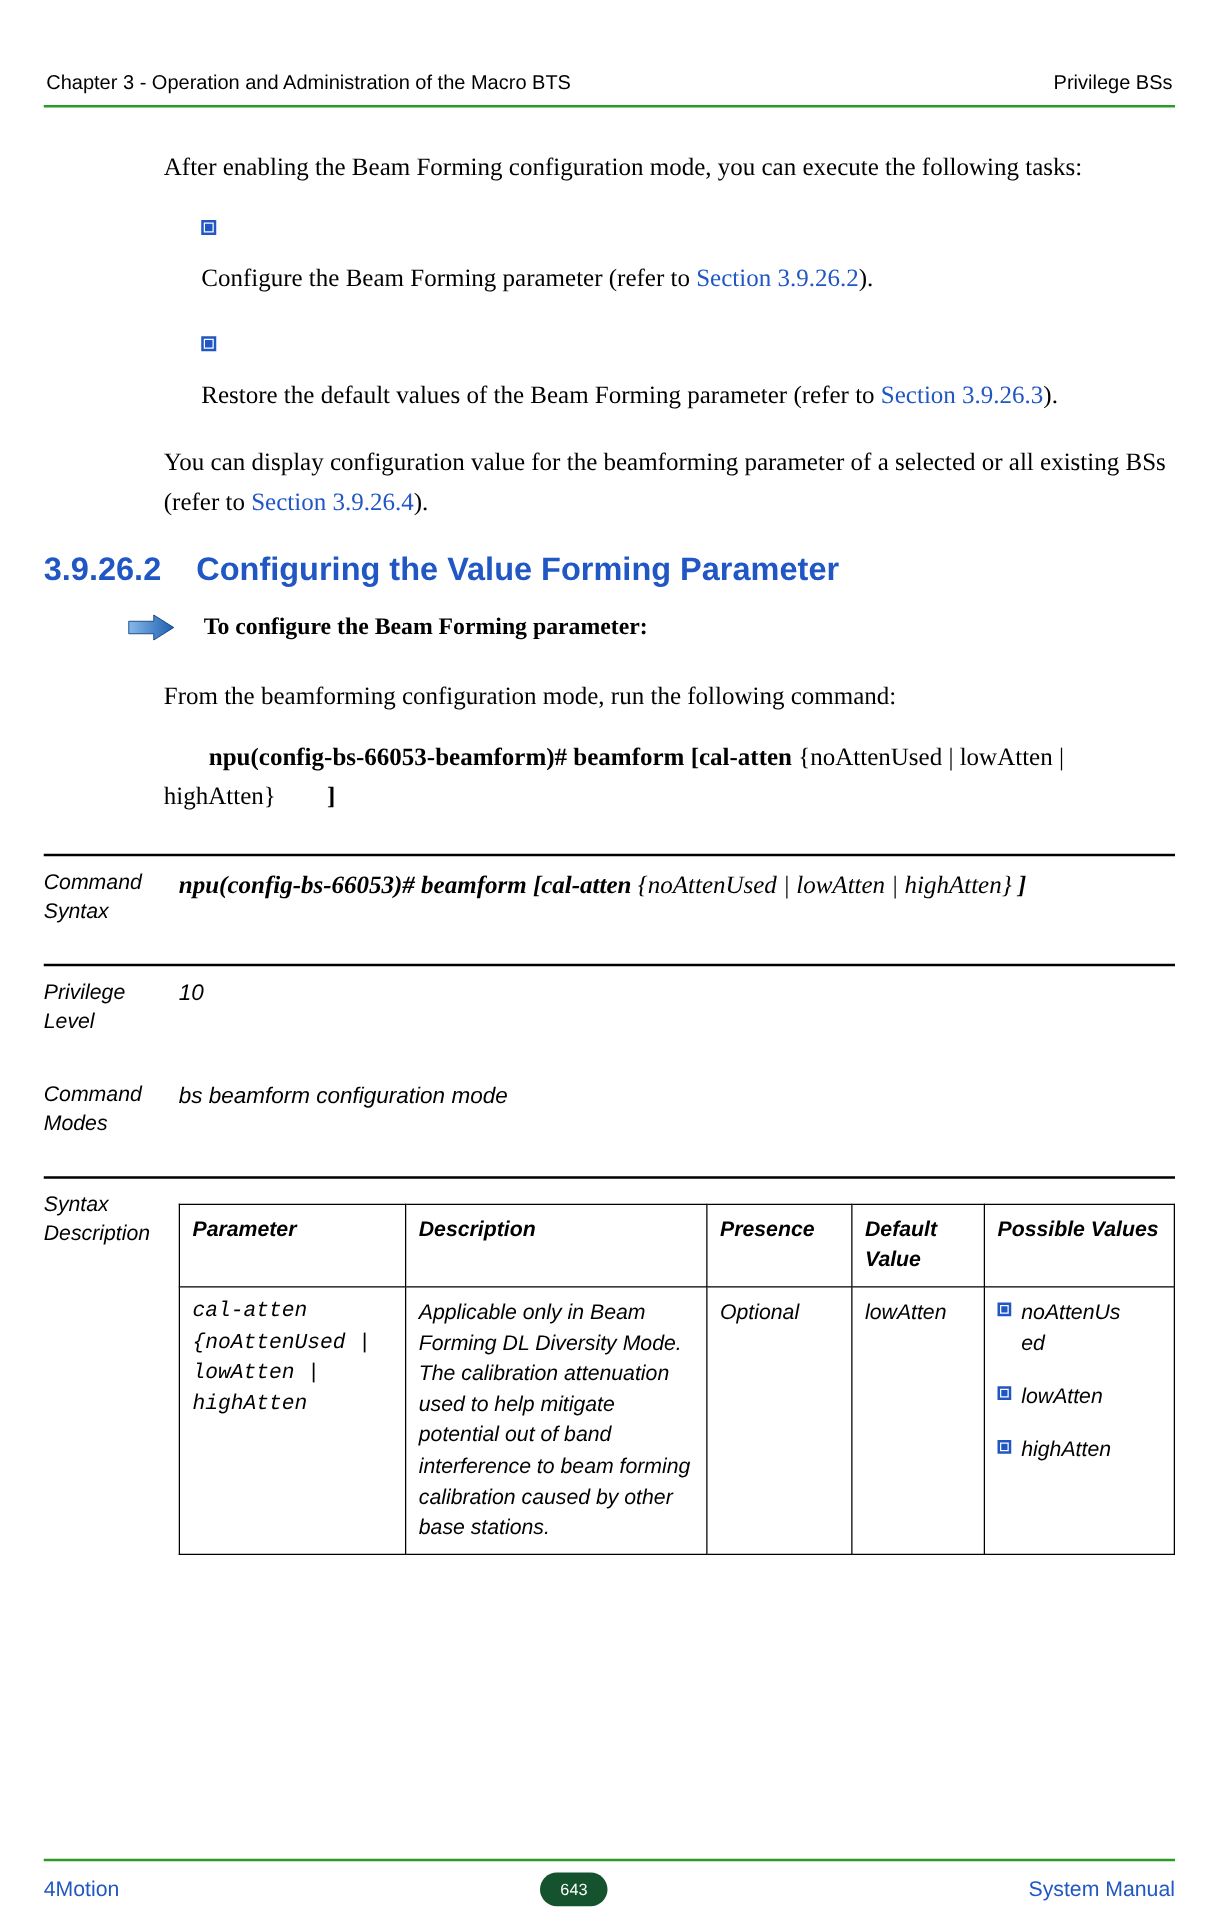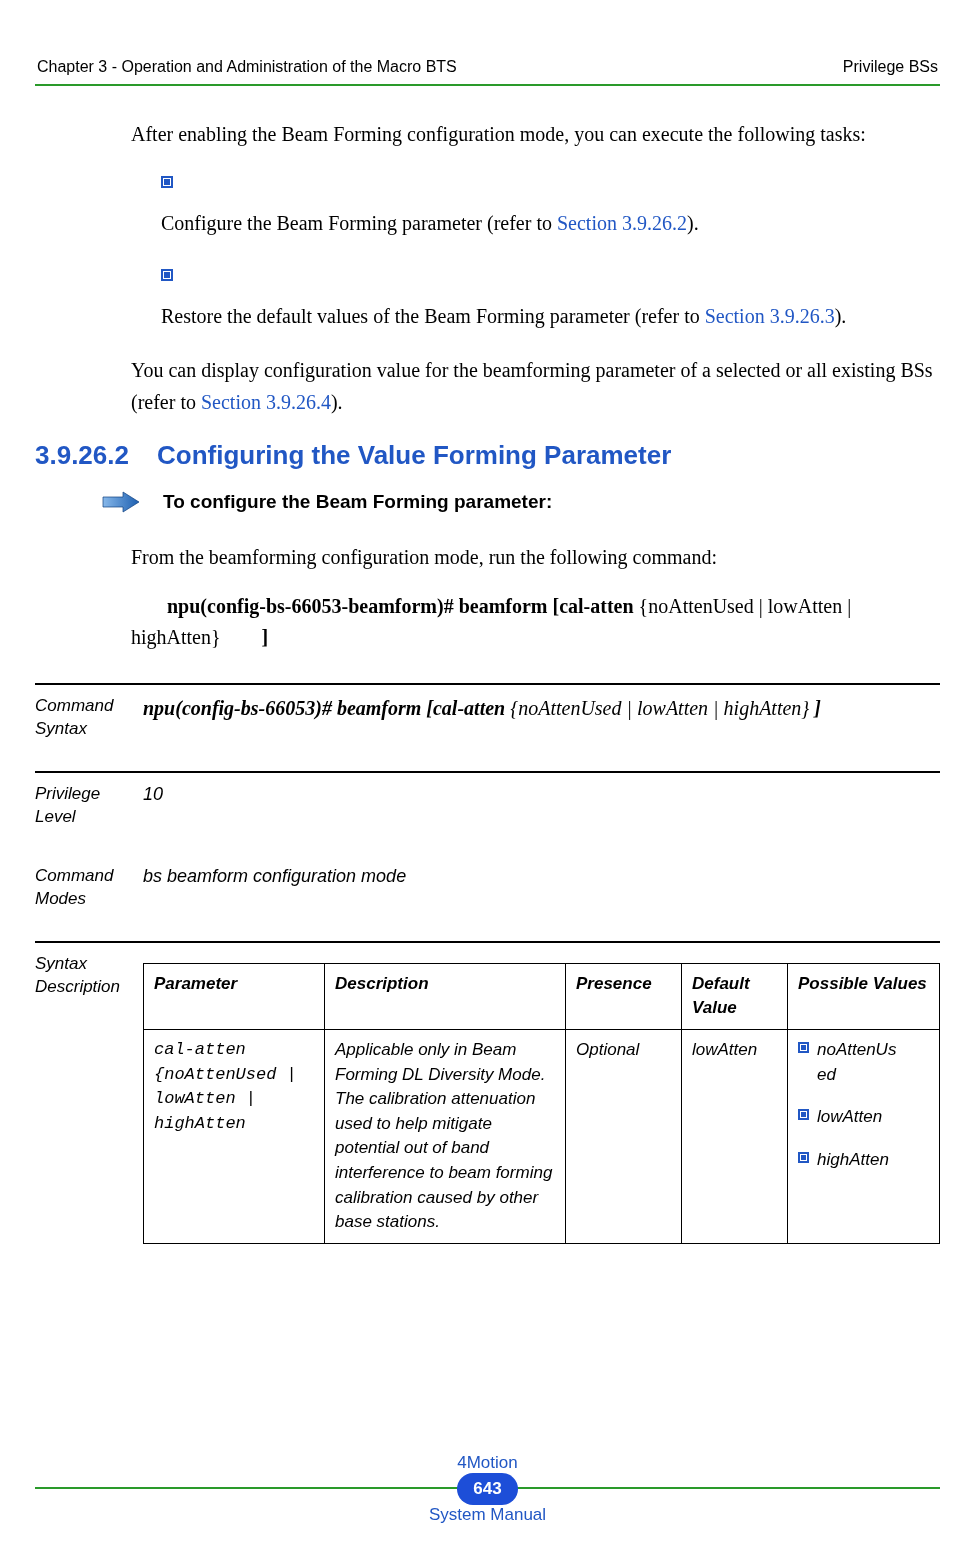--- a/index.html
+++ b/index.html
@@ -101,21 +101,21 @@
     gap: 22px;
     margin: 12px 0 28px -30px;
   }
   .arrow {
     width: 40px; height: 22px;
     position: relative;
     flex: 0 0 40px;
   }
   .arrow svg { width: 40px; height: 22px; display:block; }
   .proc-label {
-    font-family: Liberation Sans, sans-serif;
+    font-family: Liberation Serif, serif;
     font-weight: 700;
     font-size: 19px;
   }
   .cmd-text {
     font-family: "Bookman Old Style", Georgia, serif;
     font-size: 20px;
     line-height: 1.55;
     margin: 0 0 22px 0;
     max-width: 810px;
   }
@@ -196,30 +196,29 @@
   }
   .footer {
     position: absolute;
     left: 35px; right: 35px;
     bottom: 20px;
     display: flex;
     align-items: center;
     justify-content: space-between;
     font-family: Arial, Helvetica, sans-serif;
     font-size: 17px;
-    flex-direction: column;
   }
   .footer .left, .footer .right { color: #2157c4; }
   .page-pill {
-    background: #1d4ed8;
+    background: #14532d;
     color: #fff;
     border-radius: 18px;
     padding: 6px 16px;
-    font-weight: 700;
-    font-size: 17px;
+    font-weight: 400;
+    font-size: 13px;
   }
 </style>
 </head>
 <body>
 
 <div class="page">
 
   <div class="header">
     <span>Chapter 3 - Operation and Administration of the Macro BTS</span>
     <span>Privilege BSs</span>

